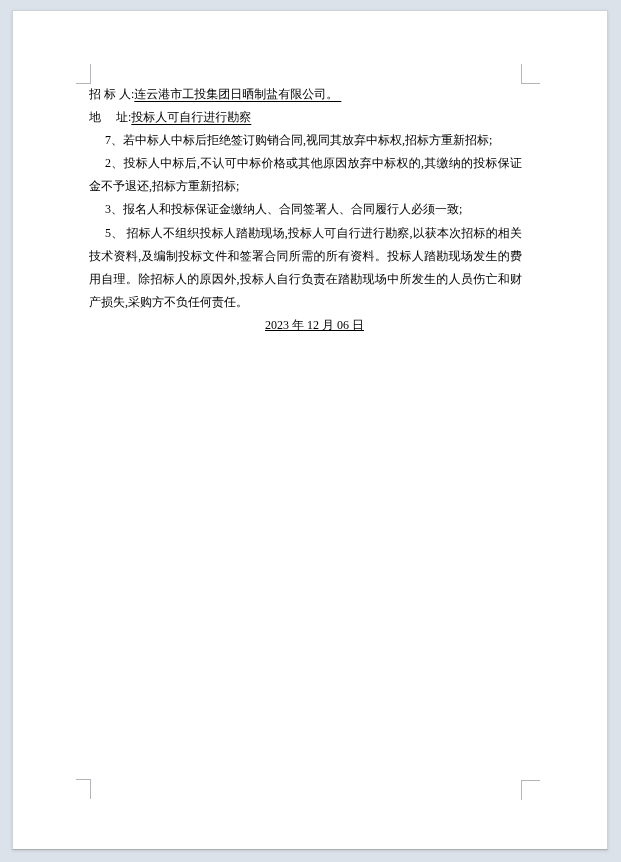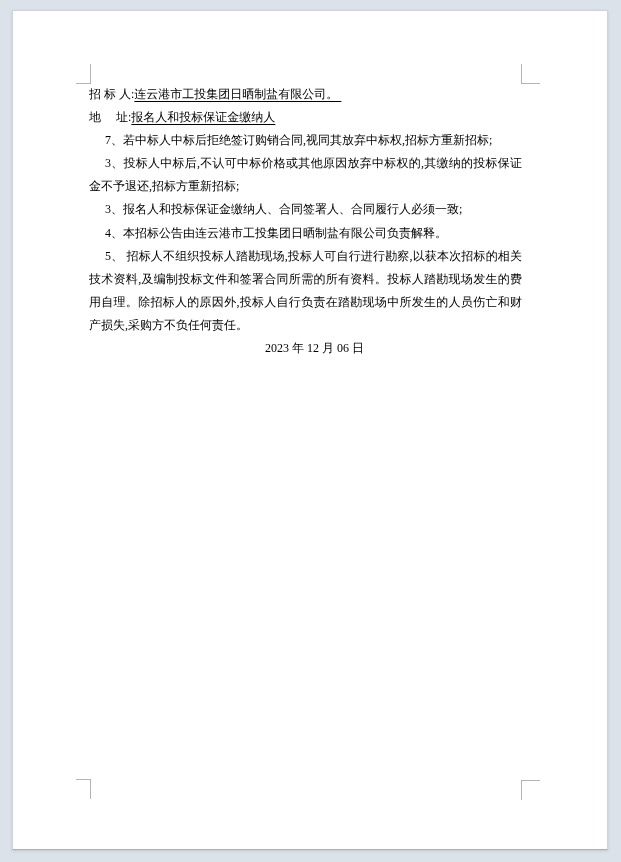--- a/index.html
+++ b/index.html
@@ -22,37 +22,36 @@
   .mark.br{left:508px;top:769px;width:18px;height:19px;border-left:1px solid #b1b5b9;border-top:1px solid #b1b5b9;}
   .content{
     position:absolute;left:76px;top:72px;width:433px;
     font-size:12px;line-height:23.1px;
   }
   .content p{margin:0;}
   .contact{margin-left:36px;white-space:nowrap;}
   .cval{text-decoration:underline;text-underline-offset:3px;}
   .heading{font-weight:bold;margin-top:4px;text-indent:16px;}
   .clause{text-indent:16px;text-align:justify;}
-  .date-line{margin-top:70px;text-align:center;text-indent:18px;}
+  .date-line{margin-top:70px;text-align:center;text-indent:18px;text-decoration:underline;}
 </style>
 </head>
 <body>
 
 <div class="page">
   <div class="mark tl"></div>
   <div class="mark tr"></div>
   <div class="mark bl"></div>
   <div class="mark br"></div>
 
   <div class="content">
     <p class="contact"><span class="clabel">招 标 人:</span><span class="cval">连云港市工投集团日晒制盐有限公司。&nbsp;</span></p>
-    <p class="contact"><span class="clabel">地　 址:</span><span class="cval">报名人和投标保证金缴纳人</span></p>
+    <p class="contact"><span class="clabel">地　 址:</span><span class="cval">投标人可自行进行勘察</span></p>
 
 
     <p class="clause">7、若中标人中标后拒绝签订购销合同,视同其放弃中标权,招标方重新招标;</p>
-    <p class="clause">3、投标人中标后,不认可中标价格或其他原因放弃中标权的,其缴纳的投标保证金不予退还,招标方重新招标;</p>
+    <p class="clause">2、投标人中标后,不认可中标价格或其他原因放弃中标权的,其缴纳的投标保证金不予退还,招标方重新招标;</p>
     <p class="clause">3、报名人和投标保证金缴纳人、合同签署人、合同履行人必须一致;</p>
-    <p class="clause">4、本招标公告由连云港市工投集团日晒制盐有限公司负责解释。</p>
     <p class="clause">5、 招标人不组织投标人踏勘现场,投标人可自行进行勘察,以获本次招标的相关技术资料,及编制投标文件和签署合同所需的所有资料。投标人踏勘现场发生的费用自理。除招标人的原因外,投标人自行负责在踏勘现场中所发生的人员伤亡和财产损失,采购方不负任何责任。</p>
 
     <p class="date-line">2023 年 12 月 06 日</p>
   </div>
 </div>
 
 </body></html>

